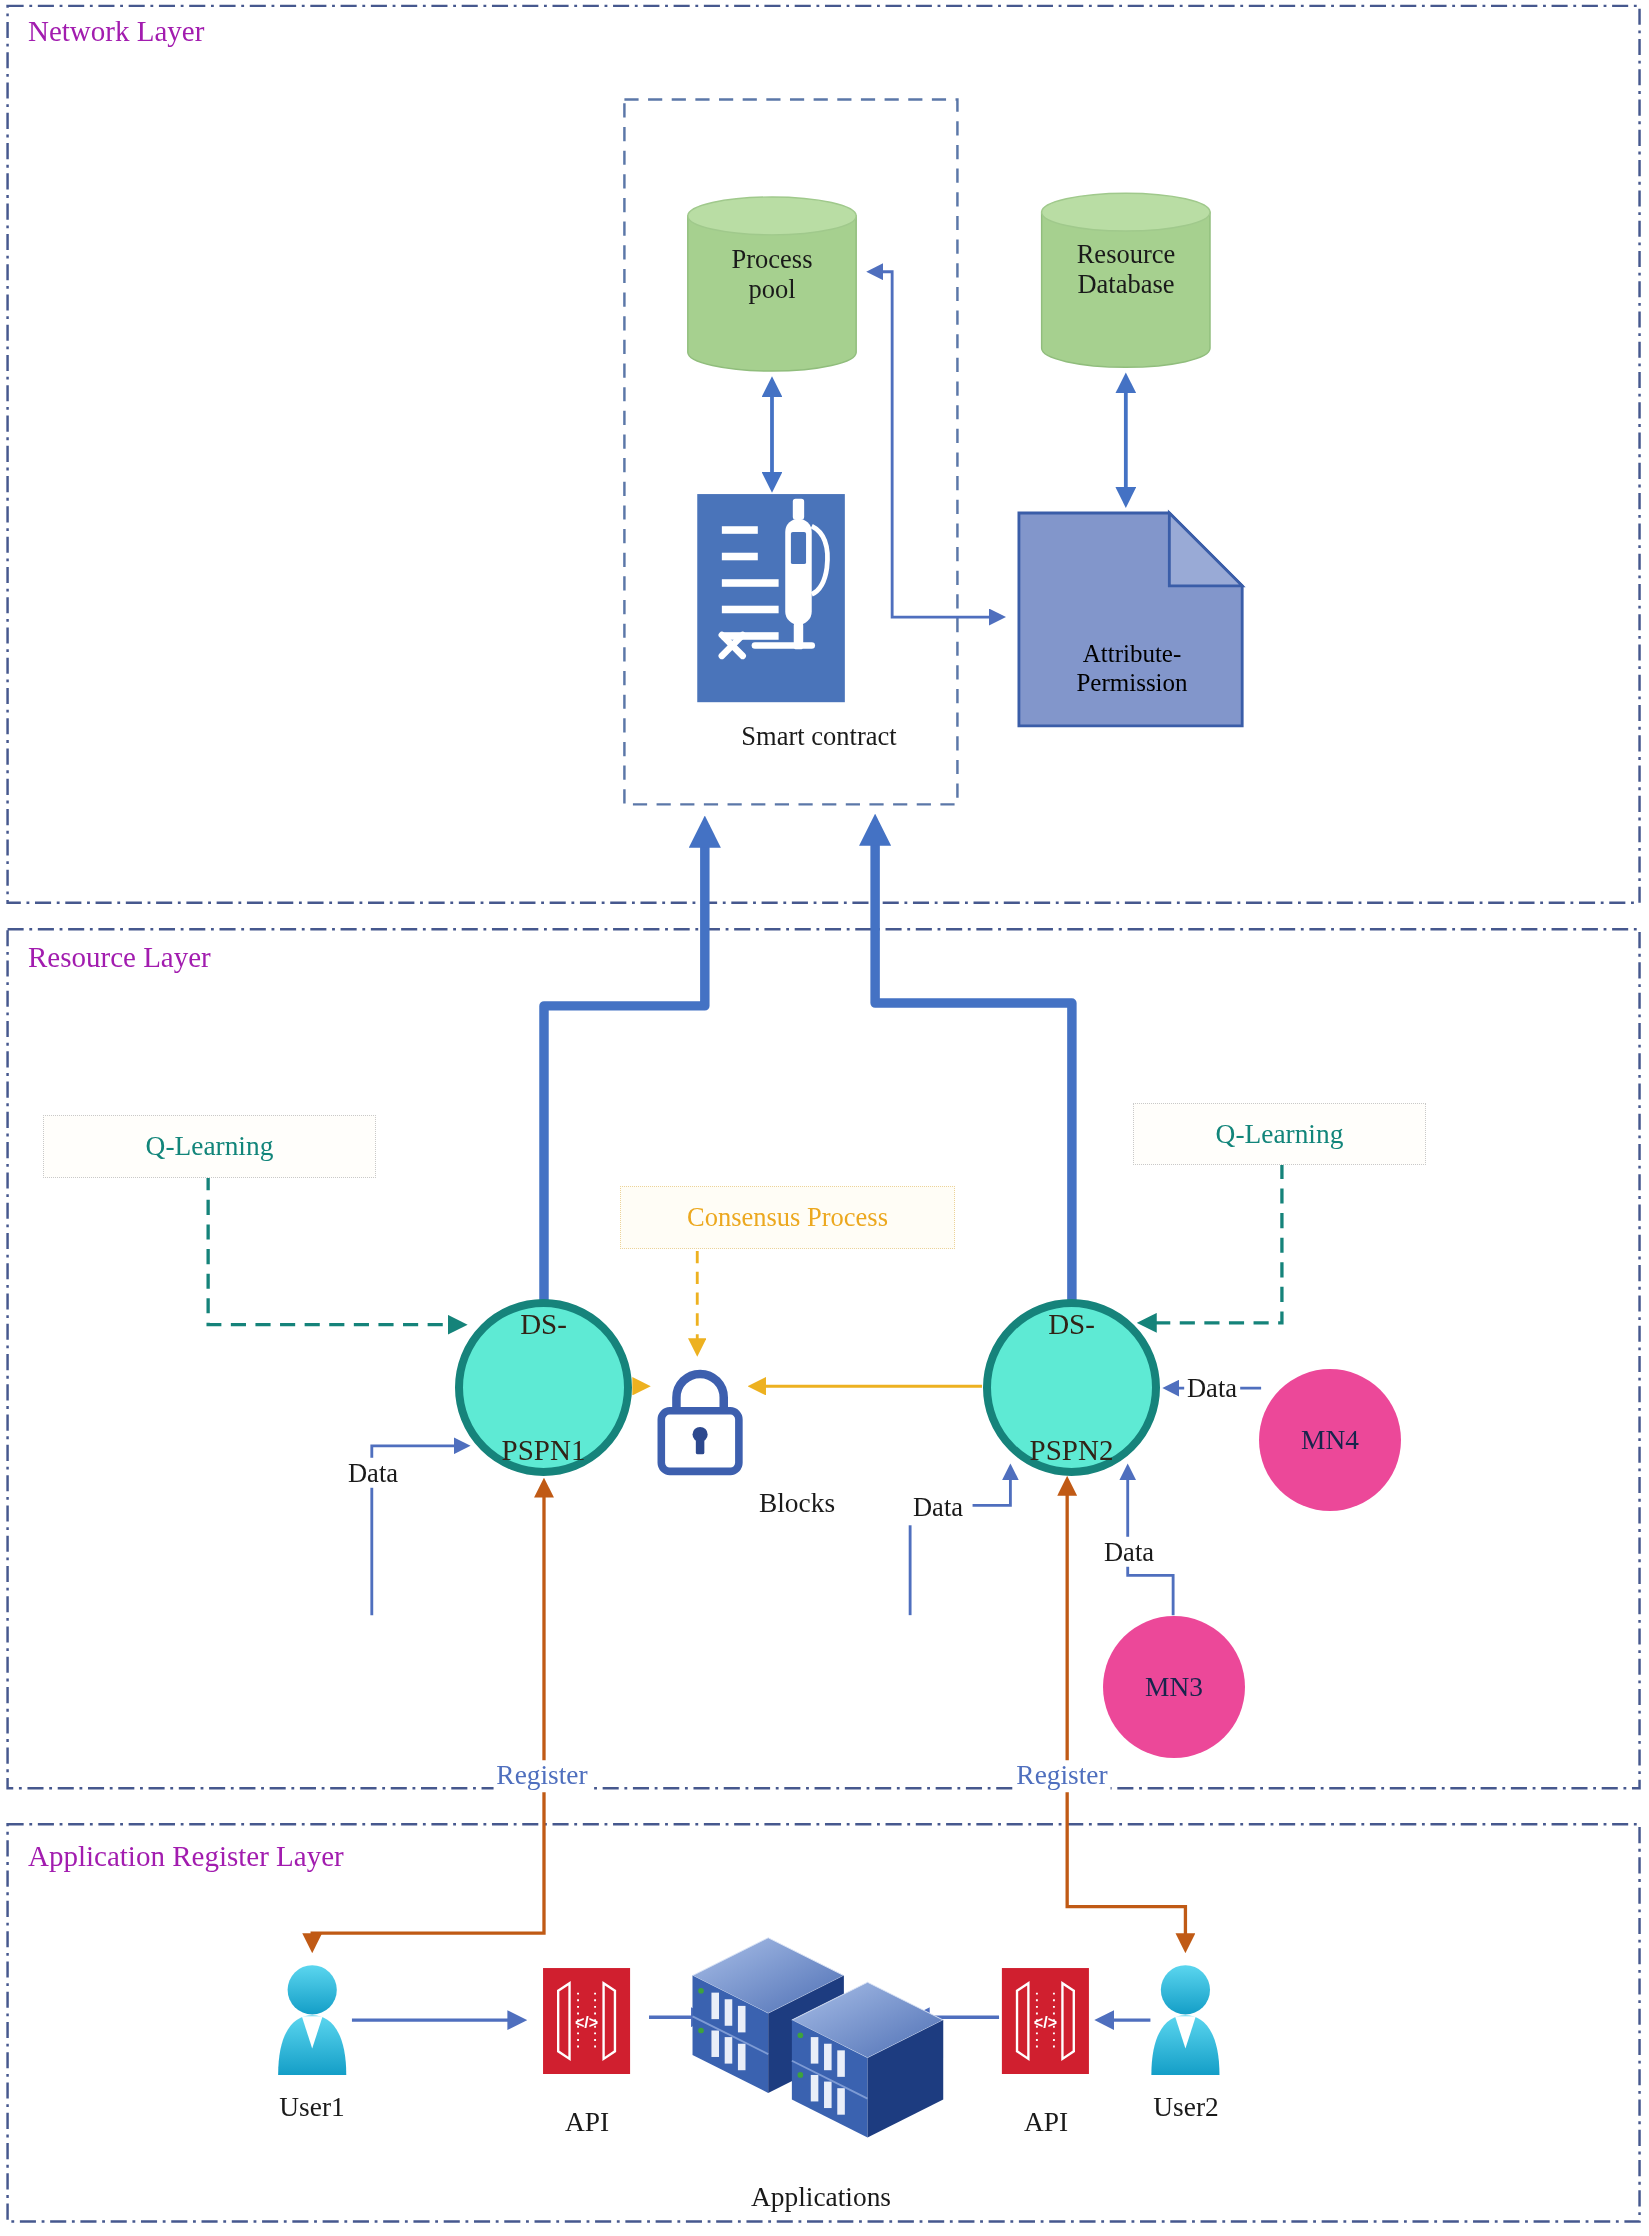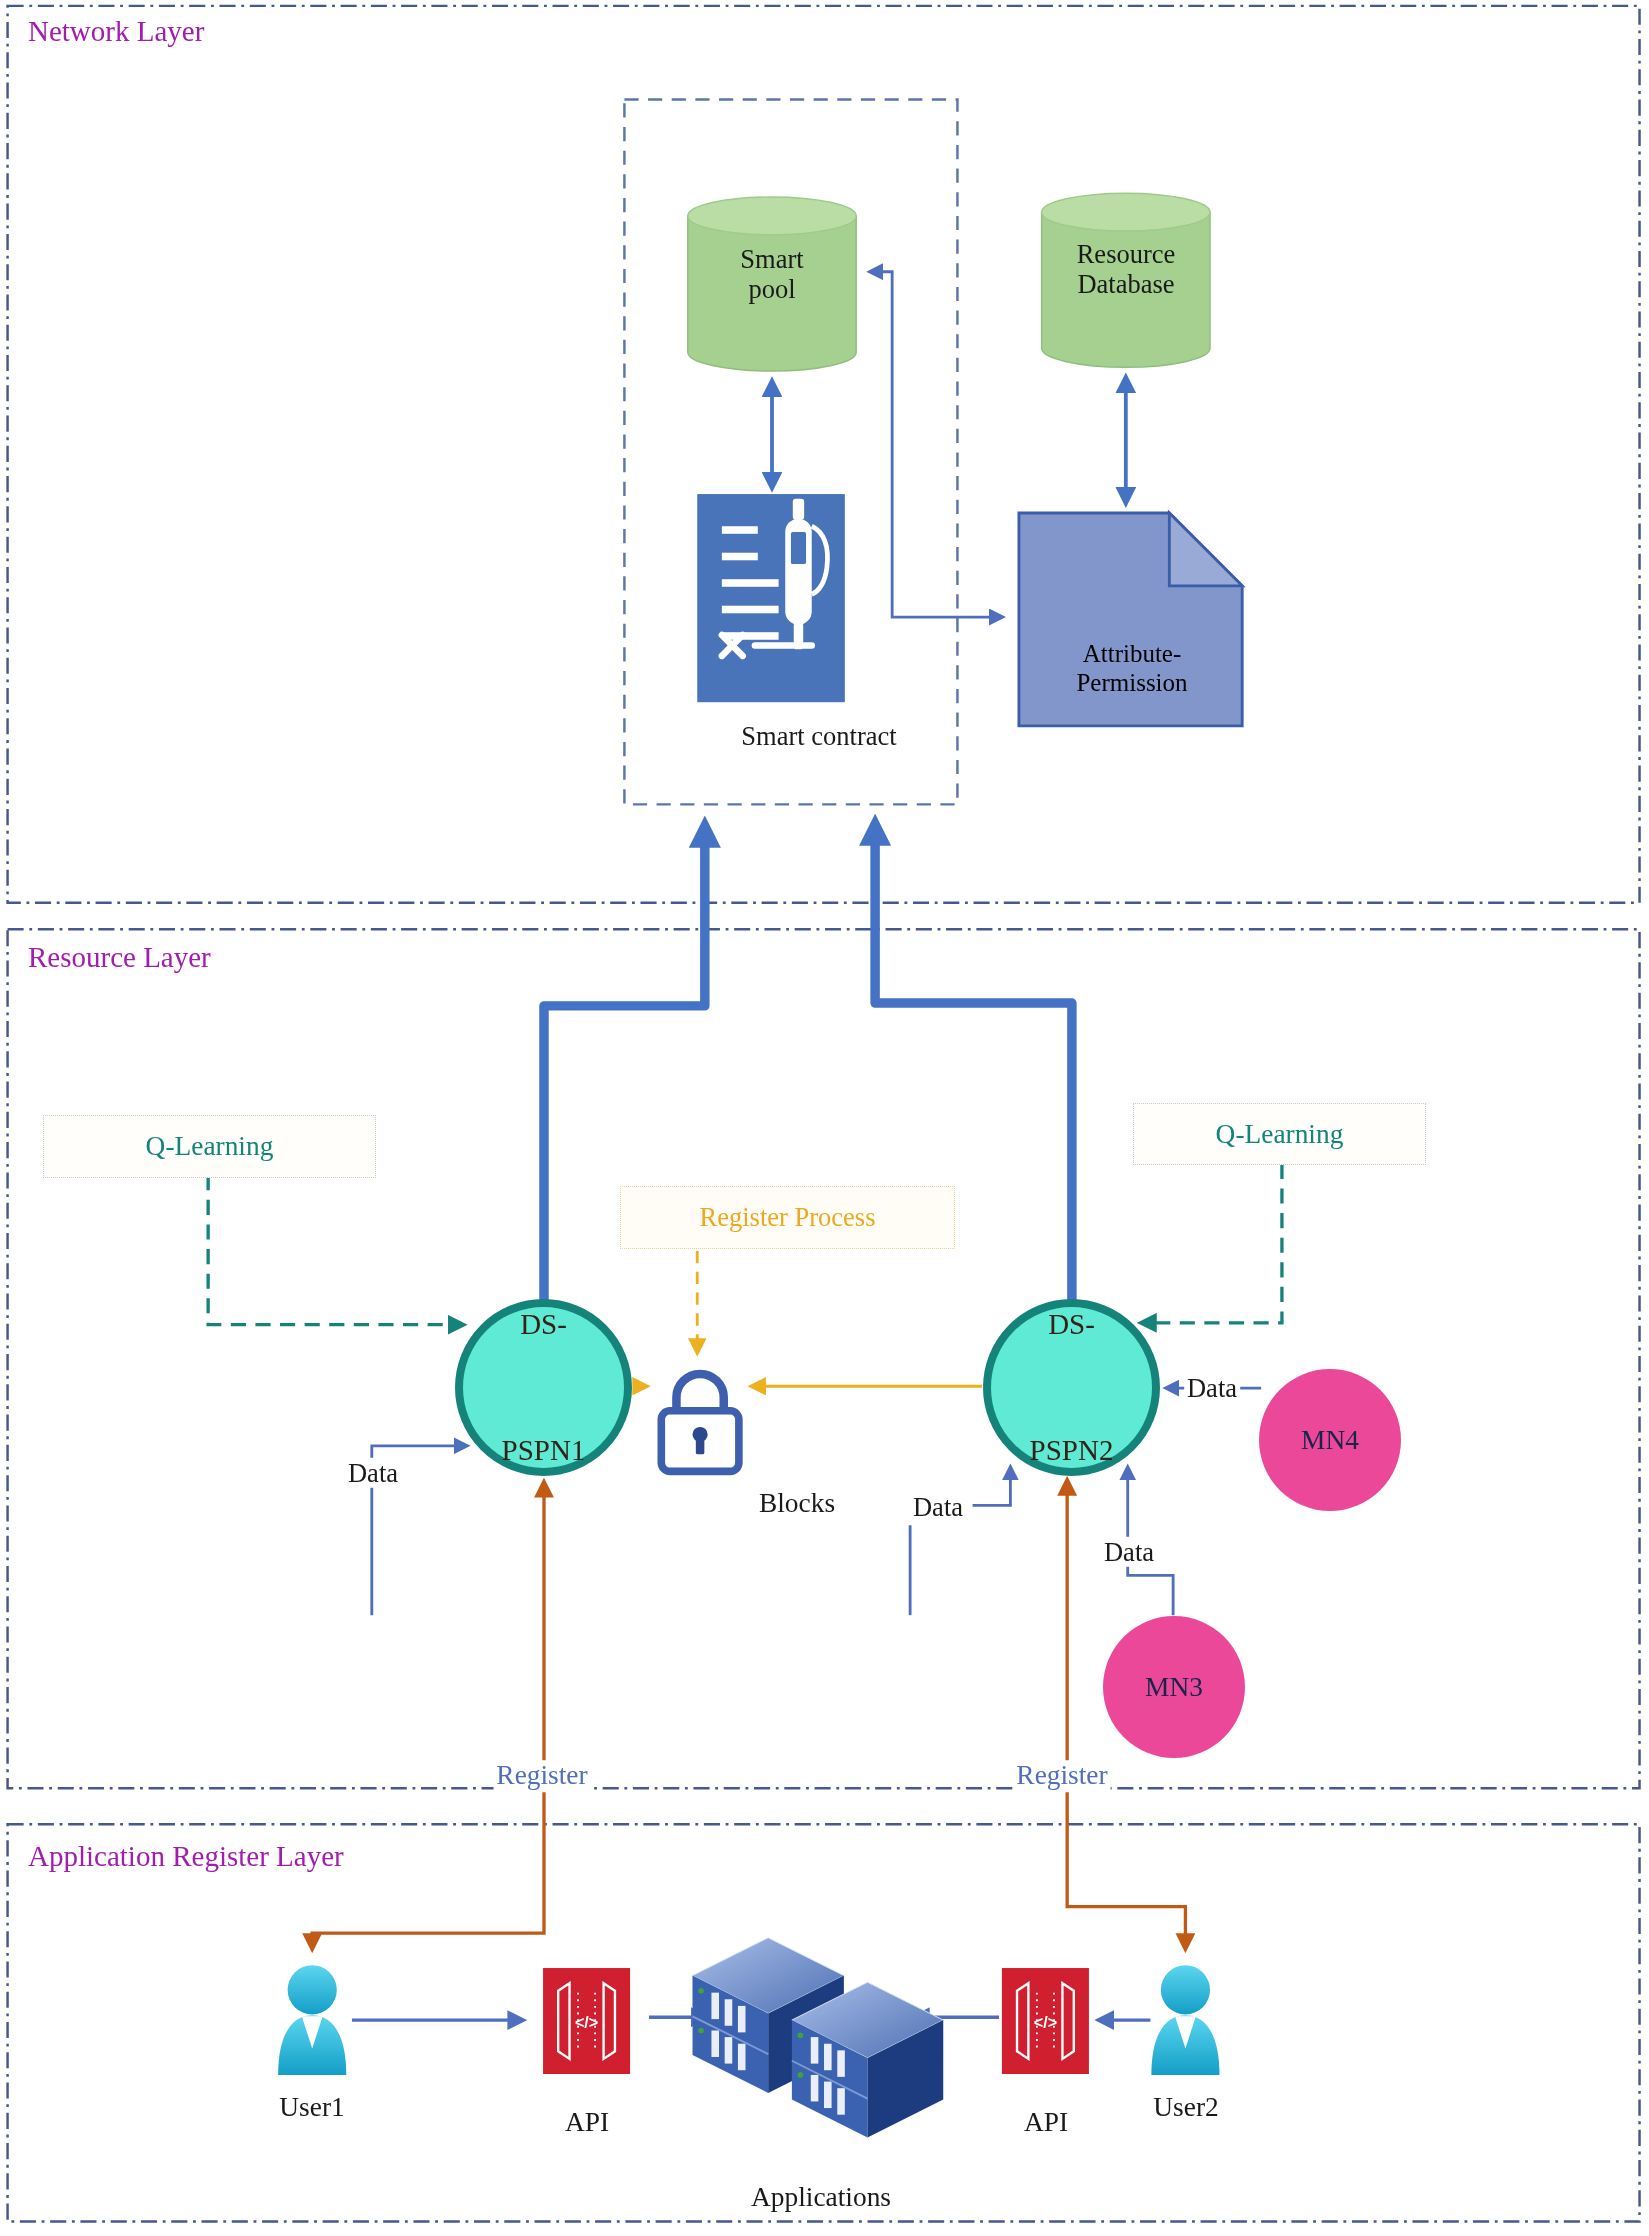--- a/index.html
+++ b/index.html
@@ -188,39 +188,39 @@
       <line x1="732" y1="2131" x2="812" y2="2171" stroke="#7e9bd4" stroke-width="2"></line>
     </g>
     <use href="#serverCube" xlink:href="#serverCube" transform="translate(105,47)"></use>
   </svg>
 
   <div class="layer-title" style="left:28px;top:15px;">Network Layer</div>
   <div class="layer-title" style="left:28px;top:941px;">Resource Layer</div>
   <div class="layer-title" style="left:28px;top:1840px;">Application Register Layer</div>
 
   <div class="lbl" style="left:772px;top:274px;font-size:26.5px;">
-    <div>Smart</div>
+    <div>Process</div>
     <div>pool</div>
   </div>
 
   <div class="lbl" style="left:1126px;top:269px;font-size:26.5px;">
     <div>Resource</div>
     <div>Database</div>
   </div>
 
   <div class="lbl" style="left:771px;top:736px;font-size:26.5px;margin-left:48px;">Smart contract</div>
 
   <div class="lbl" style="left:1132px;top:669px;font-size:25px;color:#000000;">
     <div>Attribute-</div>
     <div>Permission</div>
   </div>
 
   <div class="dotted-box qbox" style="left:43px;top:1115px;width:331px;height:61px;">Q-Learning</div>
   <div class="dotted-box qbox" style="left:1133px;top:1103px;width:291px;height:60px;">Q-Learning</div>
-  <div class="dotted-box cbox" style="left:620px;top:1186px;width:333px;height:61px;">Register Process</div>
+  <div class="dotted-box cbox" style="left:620px;top:1186px;width:333px;height:61px;">Consensus Process</div>
 
   <div class="node ds" style="left:455px;top:1299px;">
     <div>DS-</div>
     <div>PSPN1</div>
   </div>
   <div class="node ds" style="left:983px;top:1299px;">
     <div>DS-</div>
     <div>PSPN2</div>
   </div>
 

